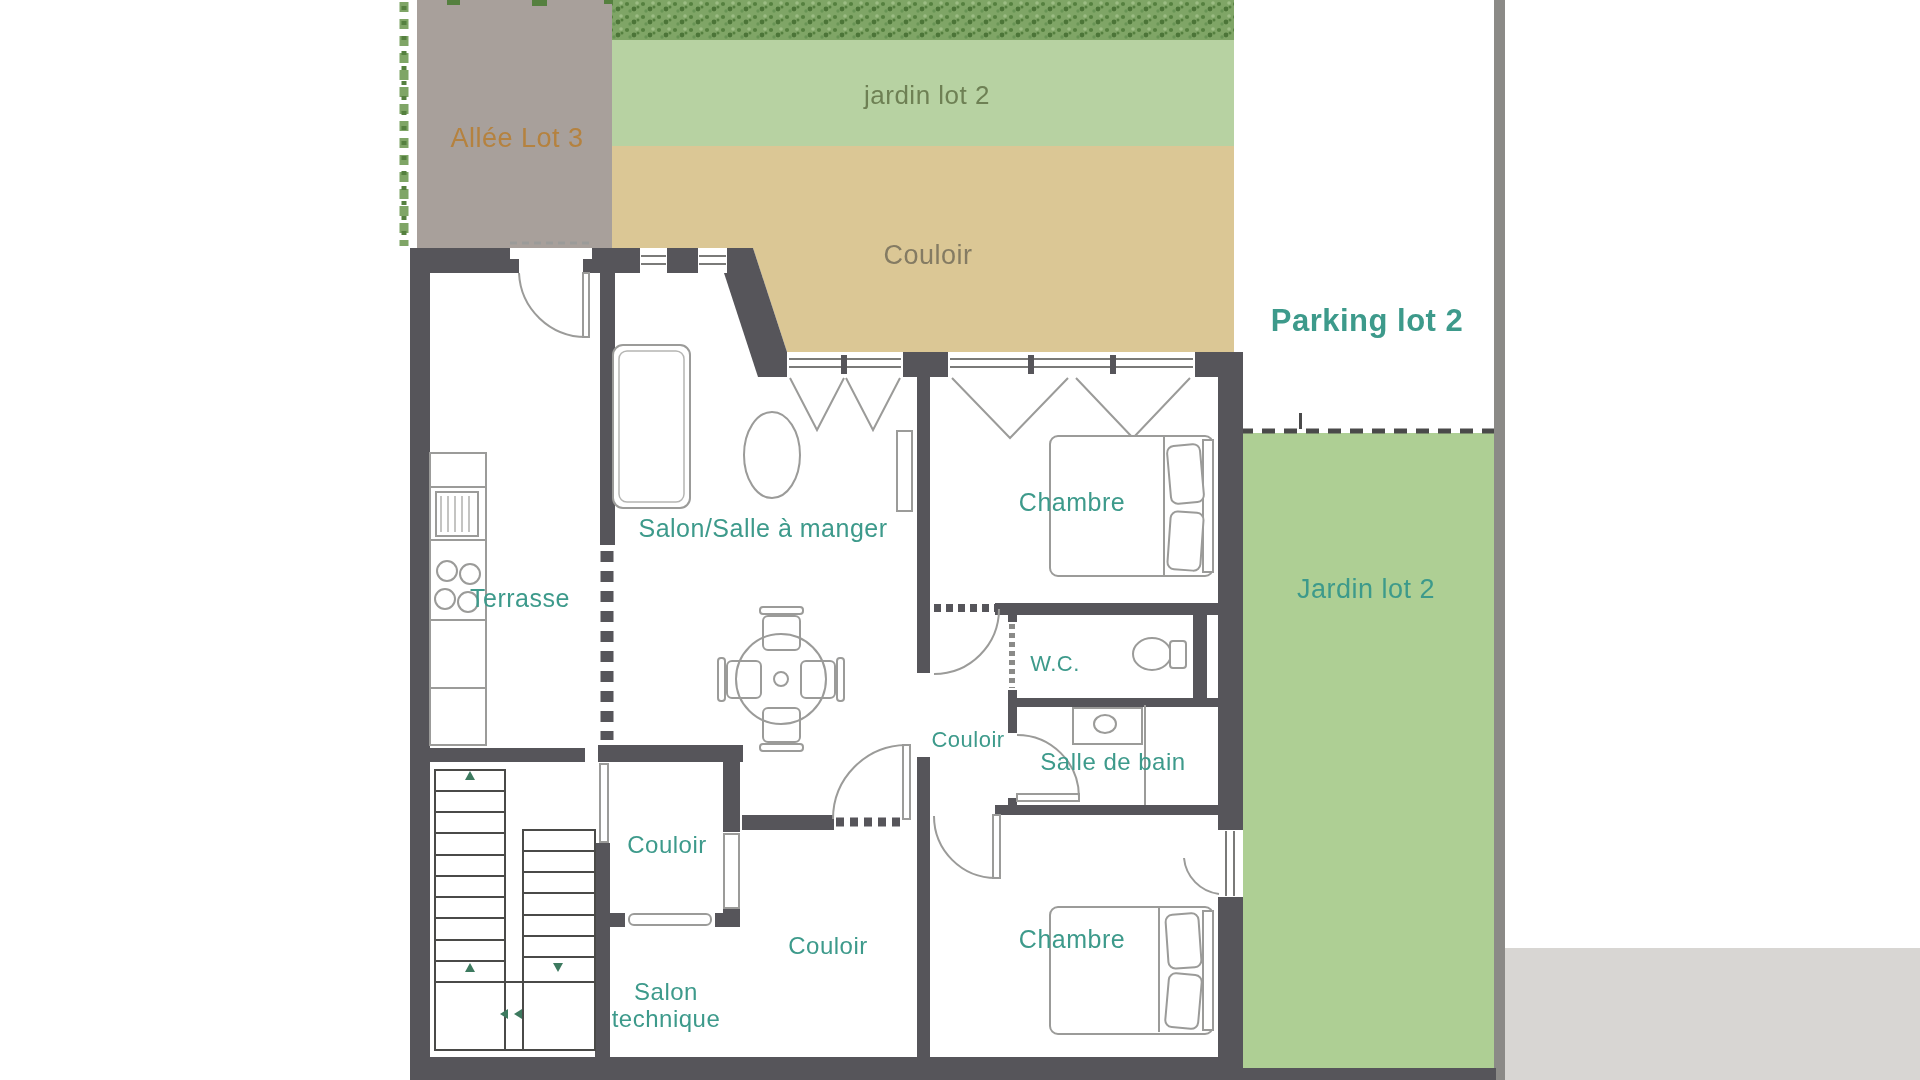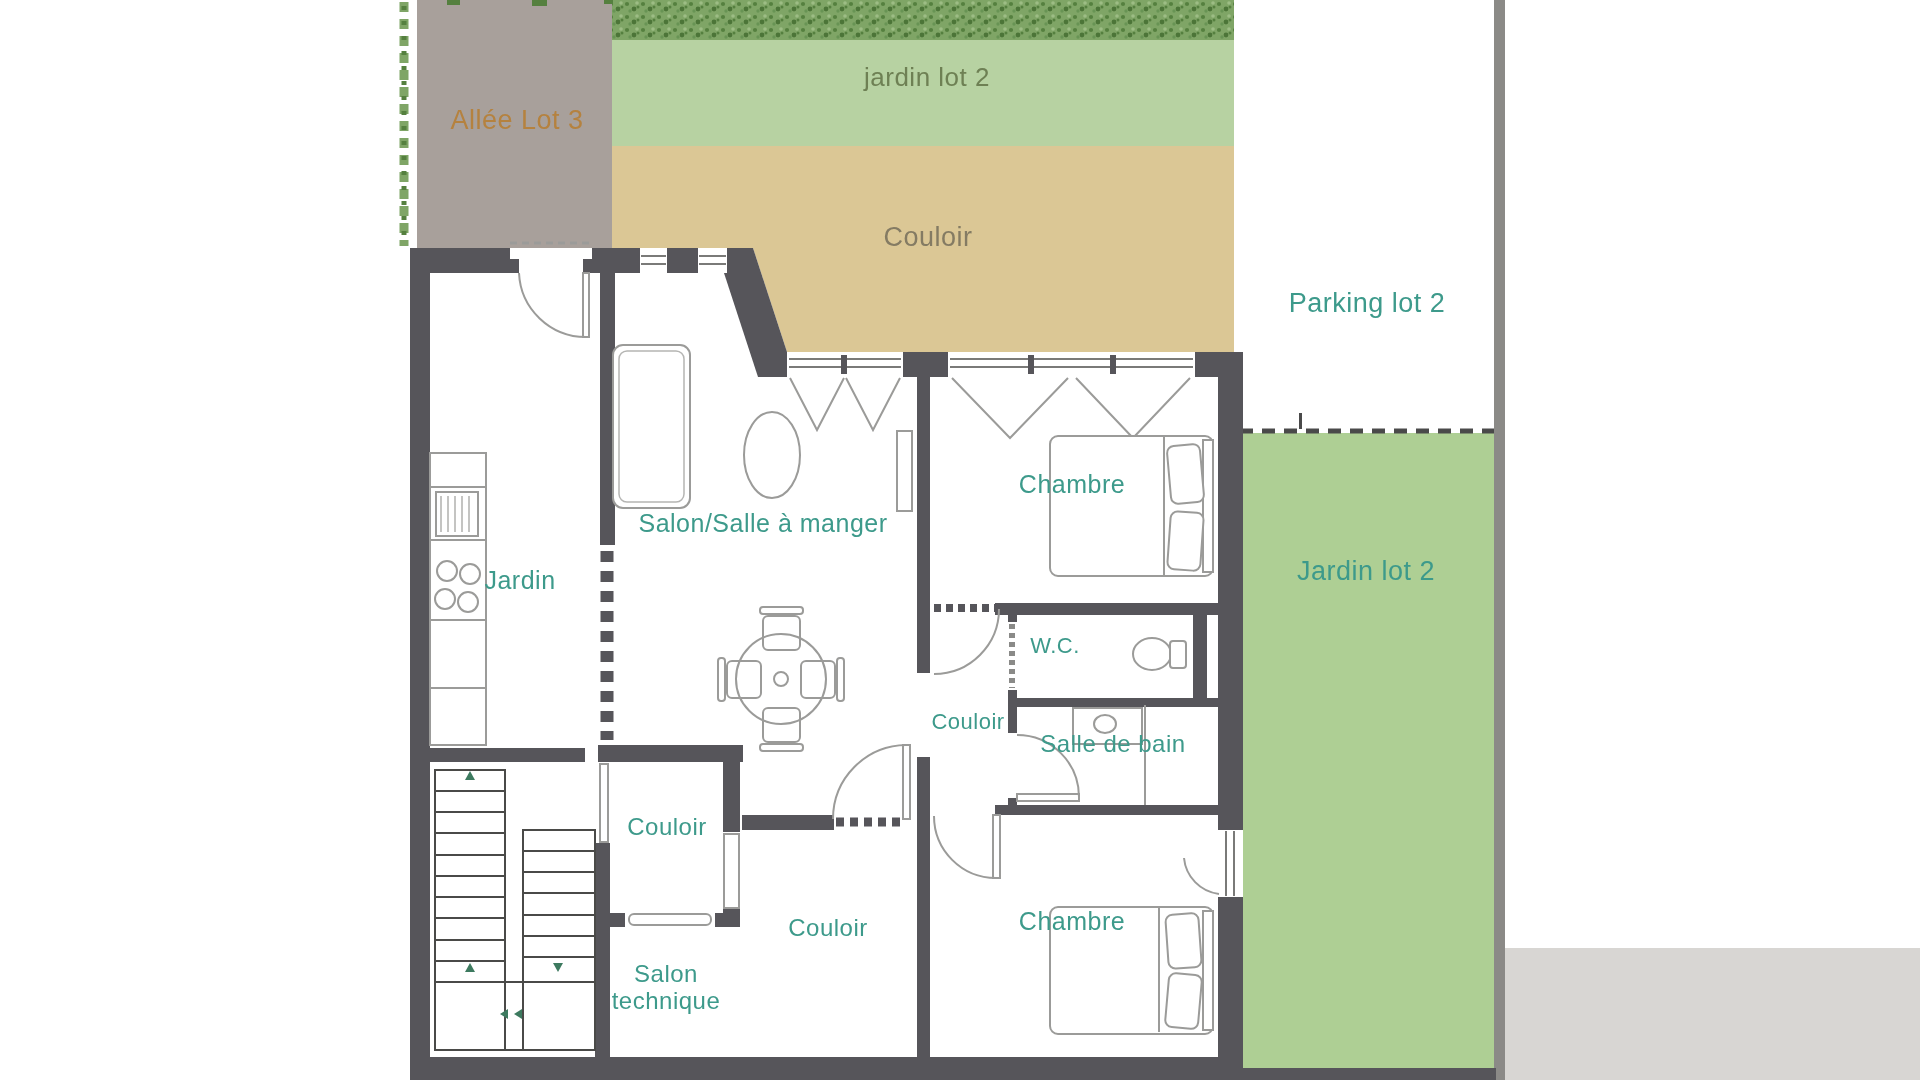--- a/index.html
+++ b/index.html
@@ -1,20 +1,20 @@
 <!DOCTYPE html>
 <html style="--c-teal: #3d9a8b; --c-orange: #b5823f; --c-brown: #847b63; --c-olive: #6e8054; --c-wall: #56555a; --c-taupe: #a8a09b; --c-tan: #dbc795; --c-green-light: #b7d2a2; --c-green-mid: #aecf94; --c-hedge: #7fa566; --c-hedge-dark: #55803f; --c-line: #9b9b99; --c-stair: #4a4a48; --c-arrow: #3d7a5f; --c-boundary: #8b8a87; --c-corner-gray: #d8d6d3;"><head>
 <meta charset="utf-8">
 <style>
   html,body{margin:0;padding:0;background:#ffffff;}
   #stage{position:relative;width:1920px;height:1080px;background:#fff;overflow:hidden;
          font-family:"Liberation Sans", sans-serif;}
   #plan-svg{position:absolute;left:0;top:0;}
   .lbl{position:absolute;transform:translate(-50%,-50%);white-space:pre-line;text-align:center;
-       line-height:1.12;letter-spacing:0.5px;}
+       line-height:1.12;letter-spacing:0.5px;margin-top:18px;}
   .teal{color:var(--c-teal);}
   .orange{color:var(--c-orange);}
   .brown{color:var(--c-brown);}
   .olive{color:var(--c-olive);}
   
   .zone-allee{fill:var(--c-taupe);}
   .zone-terrasse{fill:var(--c-tan);}
   .zone-jardin-top{fill:var(--c-green-light);}
   .zone-jardin-right{fill:var(--c-green-mid);}
   .wall{fill:var(--c-wall);stroke:none;}
@@ -266,24 +266,24 @@
       <rect class="fline" x="1073" y="708" width="69" height="36"></rect>
       <ellipse class="fline" cx="1105" cy="724" rx="11" ry="9"></ellipse>
       <line class="fline" x1="1145" y1="705" x2="1145" y2="805"></line>
     </g>
   </g>
 </svg>
 
 <div class="lbl orange" style="left:517px;top:120px;font-size:27px;">Allée Lot 3</div>
 <div class="lbl olive" style="left:927px;top:78px;font-size:26px;">jardin lot 2</div>
 <div class="lbl brown" style="left:928px;top:237px;font-size:27px;">Couloir</div>
-<div class="lbl teal" style="left:1367px;top:303px;font-size:27px;">Parking lot 2</div>
+<div class="lbl teal" style="left:1367px;top:303px;font-size:31px;font-weight:bold;">Parking lot 2</div>
 <div class="lbl teal" style="left:1366px;top:571px;font-size:27px;">Jardin lot 2</div>
-<div class="lbl teal" style="left:763px;top:523px;font-size:25px;">Salon/Salle à manger</div>
-<div class="lbl teal" style="left:520px;top:580px;font-size:25px;">Jardin</div>
+<div class="lbl teal" style="left:763px;top:510px;font-size:25px;">Salon/Salle à manger</div>
+<div class="lbl teal" style="left:520px;top:580px;font-size:25px;">Terrasse</div>
 <div class="lbl teal" style="left:1072px;top:484px;font-size:25px;">Chambre</div>
 <div class="lbl teal" style="left:1055px;top:646px;font-size:22px;">W.C.</div>
 <div class="lbl teal" style="left:968px;top:722px;font-size:22px;">Couloir</div>
 <div class="lbl teal" style="left:1113px;top:744px;font-size:24px;">Salle de bain</div>
 <div class="lbl teal" style="left:667px;top:827px;font-size:24px;">Couloir</div>
 <div class="lbl teal" style="left:828px;top:928px;font-size:24px;">Couloir</div>
 <div class="lbl teal" style="left:666px;top:988px;font-size:24px;">Salon
 technique</div>
 <div class="lbl teal" style="left:1072px;top:921px;font-size:25px;">Chambre</div>
 

